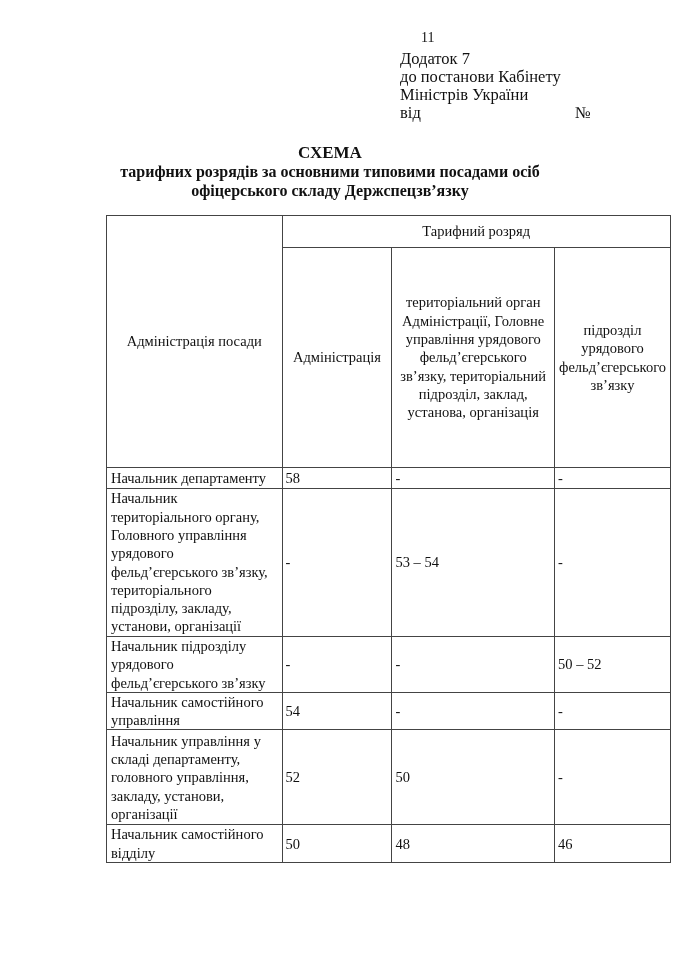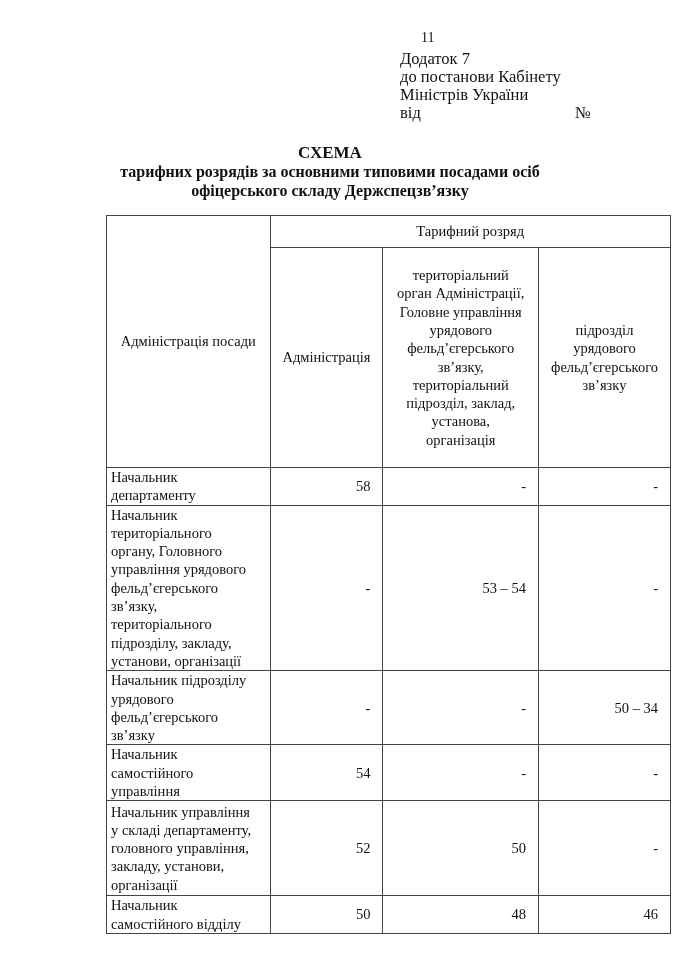--- a/index.html
+++ b/index.html
@@ -7,24 +7,24 @@
          font-family:"Liberation Serif", serif; color:#111; }
   .page-num { position:absolute; top:30px; left:373px; font-size:14px;margin-left:48px; }
   .annex { position:absolute; top:50px; left:400px; font-size:16.5px; line-height:18px; width:200px; }
   .annex .row { white-space:nowrap; }
   .annex .num-sign { position:absolute; left:175px; top:54px; }
   .title { position:absolute; top:143px; left:0; width:660px; text-align:center; font-weight:bold;
            font-size:16px; line-height:19px; }
   .title .t1 { font-size:17px; }
   table { position:absolute; top:215px; left:106px; width:565px; border-collapse:collapse;
           font-size:14.5px; line-height:18.3px; }
-  td, th { border:1.5px solid #444; padding:0 12px; vertical-align:middle; font-weight:normal; }
+  td, th { border:1.5px solid #444; padding:0 3px; vertical-align:middle; font-weight:normal; }
   th { text-align:center; }
   td.pos { text-align:left; padding-left:4px; }
-  td.val { text-align:right;margin-top:16px; }
+  td.val { text-align:left;margin-top:16px; }
   col.c1 { width:176px; } col.c2 { width:110px; } col.c3 { width:163px; } col.c4 { width:116px; }
 </style>
 </head>
 <body>
 
 <div class="page-num">11</div>
 
 <div class="annex">
   <div class="row">Додаток 7</div>
   <div class="row">до постанови Кабінету</div>
@@ -65,21 +65,21 @@
   <tr style="height:148px">
     <td class="pos">Начальник територіального органу, Головного управління урядового фельд’єгерського зв’язку, територіального підрозділу, закладу, установи, організації</td>
     <td class="val">-</td>
     <td class="val">53 – 54</td>
     <td class="val">-</td>
   </tr>
   <tr style="height:53px">
     <td class="pos">Начальник підрозділу урядового фельд’єгерського зв’язку</td>
     <td class="val">-</td>
     <td class="val">-</td>
-    <td class="val">50 – 34</td>
+    <td class="val">50 – 52</td>
   </tr>
   <tr style="height:37px">
     <td class="pos">Начальник самостійного управління</td>
     <td class="val">54</td>
     <td class="val">-</td>
     <td class="val">-</td>
   </tr>
   <tr style="height:95px">
     <td class="pos">Начальник управління у складі департаменту, головного управління, закладу, установи, організації</td>
     <td class="val">52</td>

